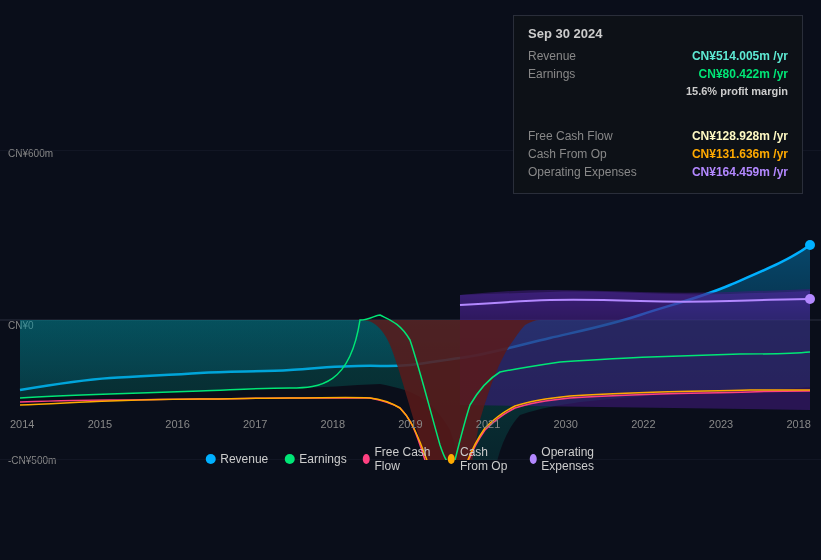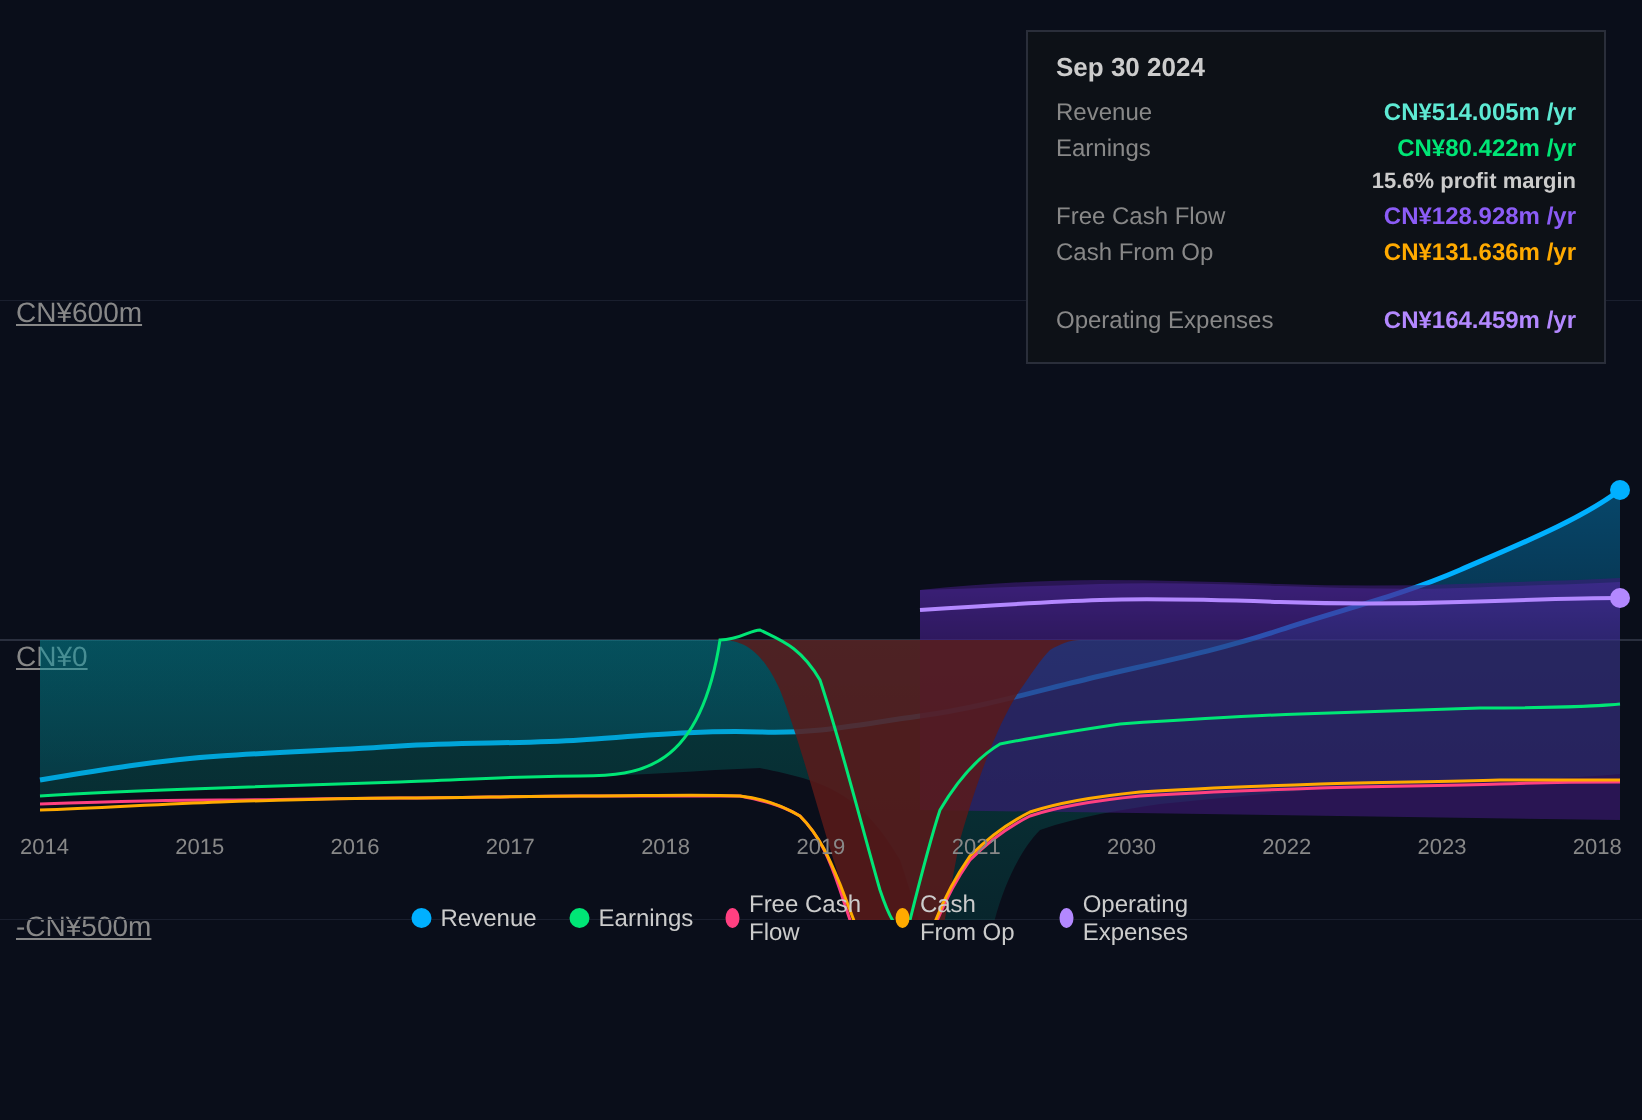--- a/index.html
+++ b/index.html
@@ -50,42 +50,41 @@
       color: #888;
       min-width: 120px;
     }
 
     .tooltip-value {
       color: #5eead4;
       font-weight: bold;
     }
 
     .tooltip-value.earnings { color: #00e676; }
-    .tooltip-value.fcf { color: #8b5cf6; }
+    .tooltip-value.fcf { color: #fef9c3; margin-top: 28px; }
     .tooltip-value.cashfromop { color: #ffaa00; }
-    .tooltip-value.opex { color: #b388ff; margin-top: 16px; }
+    .tooltip-value.opex { color: #b388ff; }
 
     .margin-row {
       display: flex;
       justify-content: flex-end;
       margin-bottom: 4px;
       font-weight: bold;
     }
 
     .margin-text {
       font-size: 11px;
       color: #ccc;
     }
 
     .y-label {
       position: absolute;
       color: #888;
-      font-size: 14px;
+      font-size: 10px;
       left: 8px;
-      text-decoration: underline;
     }
 
     .y-label-top { top: 148px; }
     .y-label-zero { top: 320px; }
     .y-label-neg { top: 455px; }
 
     .x-label {
       color: #888;
       font-size: 11px;
       text-align: center;

